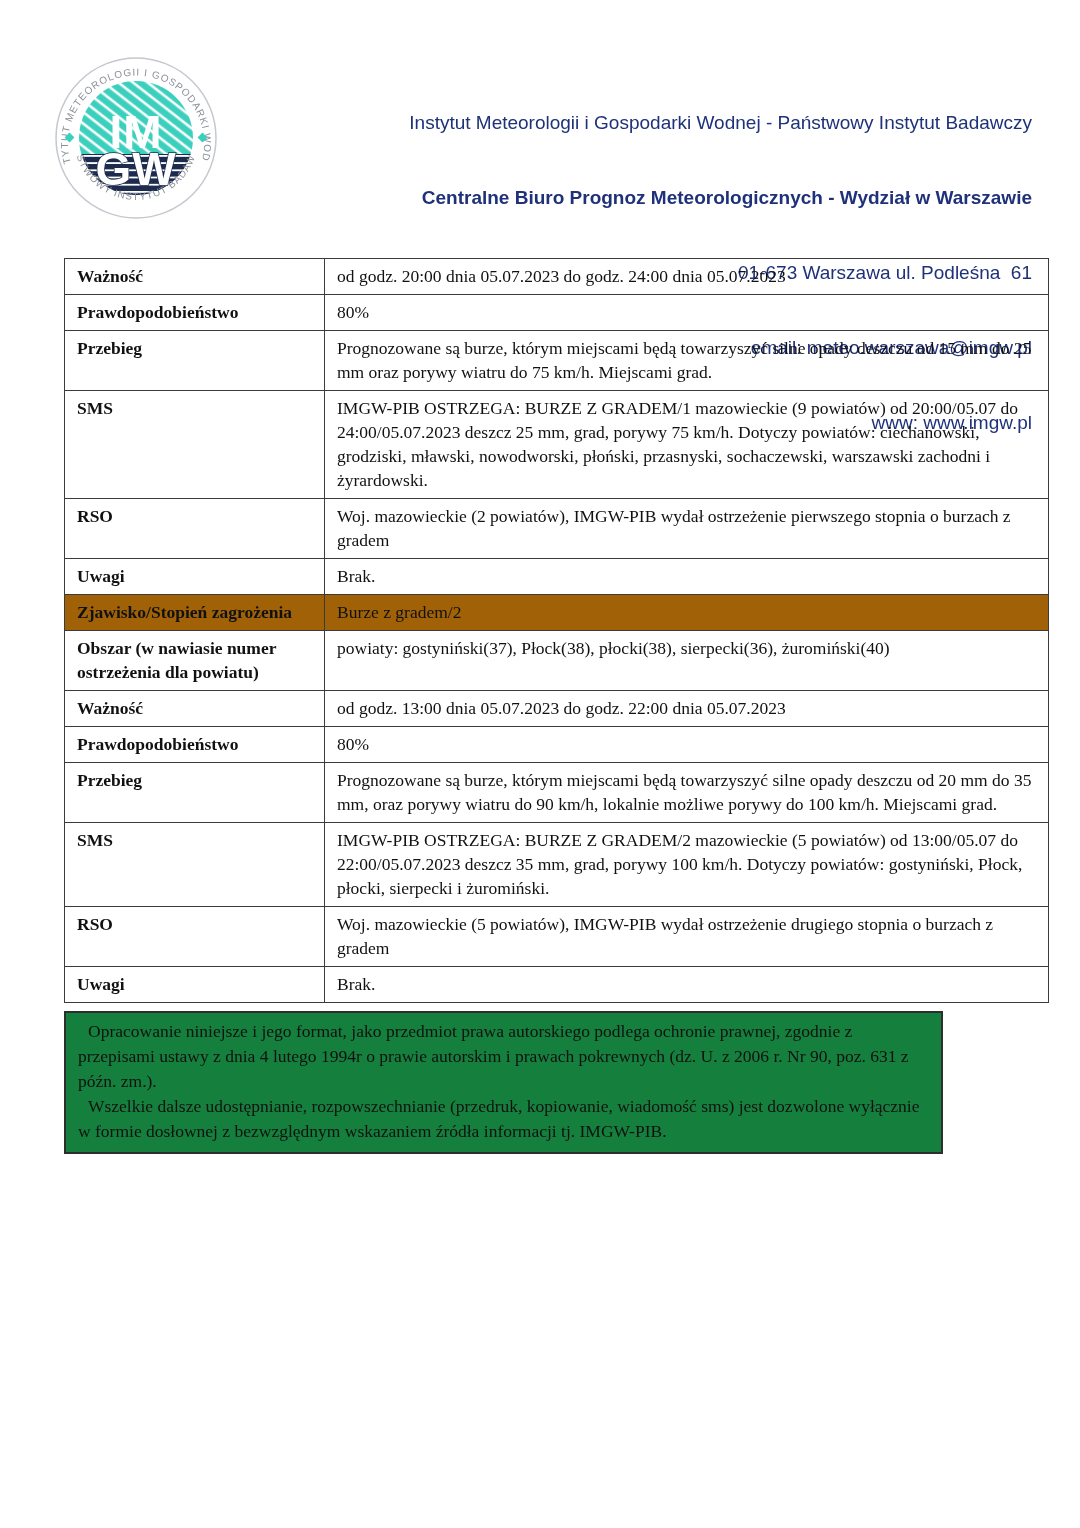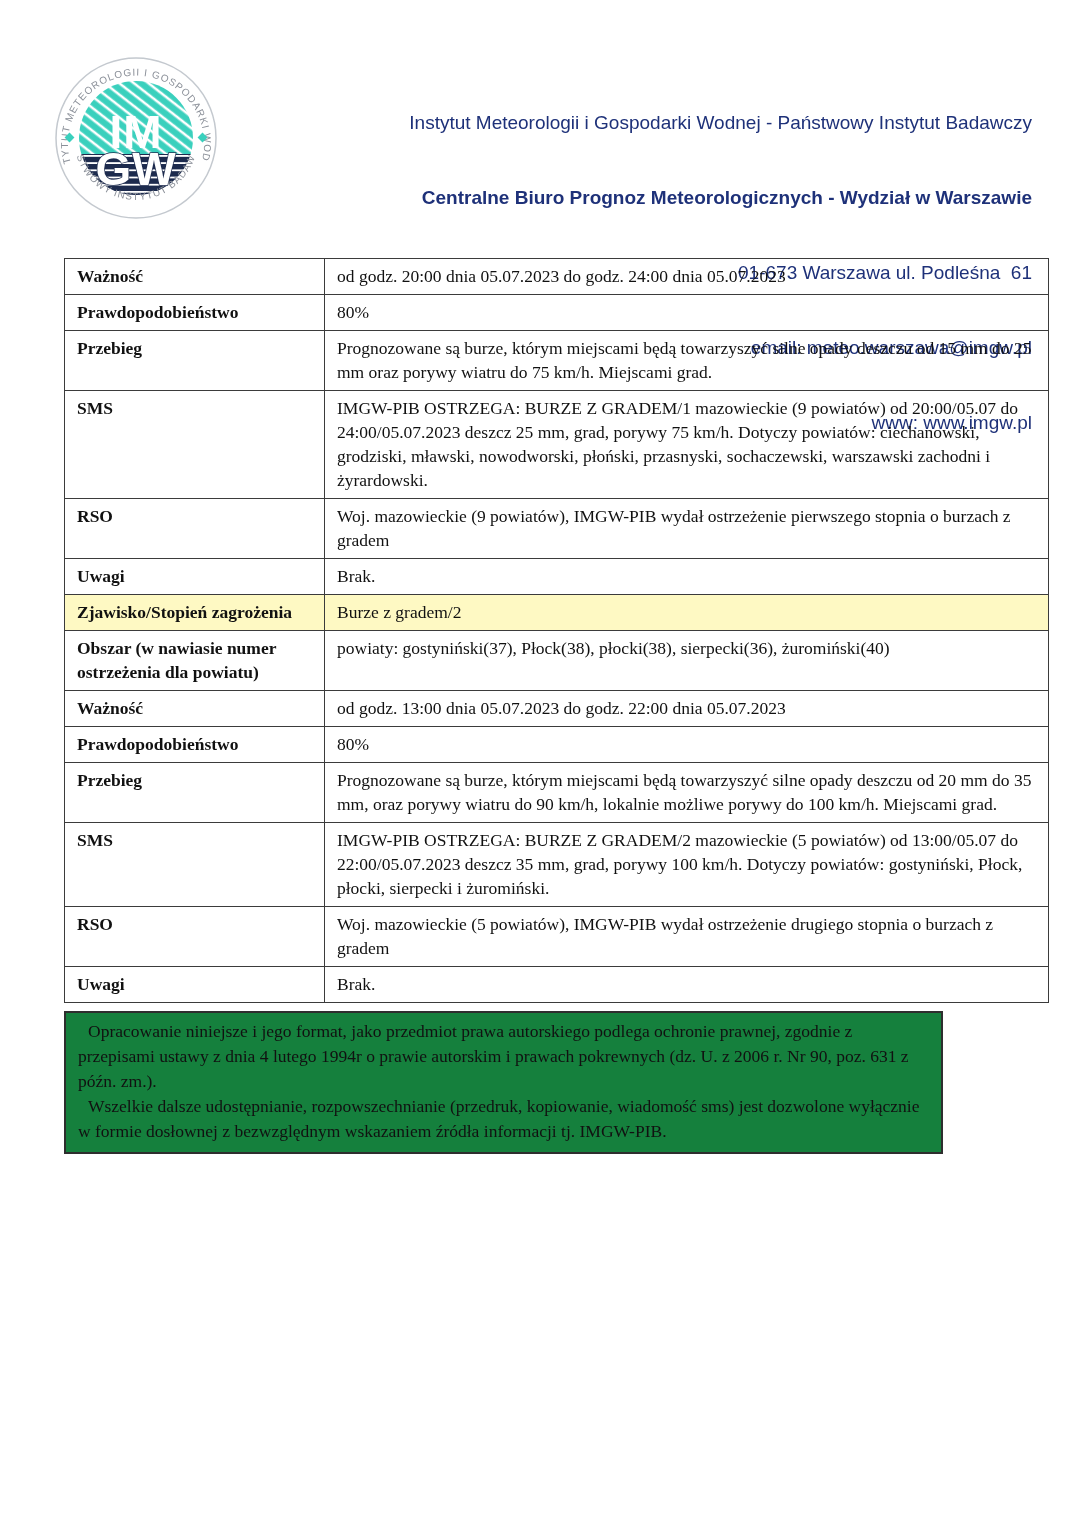--- a/index.html
+++ b/index.html
@@ -52,21 +52,21 @@
   }
   table.doc-table col.c1 { width: 260px; }
   table.doc-table col.c2 { width: 724px; }
   table.doc-table td {
     border: 1px solid #3b3b3b;
     padding: 5px 11px 6px 12px;
     vertical-align: top;
     word-wrap: break-word;
   }
   table.doc-table td.lbl { font-weight: bold; }
-  table.doc-table tr.hl td { background: #fef9c3; }
+  table.doc-table tr.hl td { background: #a16207; }
 
   
   .copyright-box {
     box-sizing: border-box;
     width: 879px;
     margin-top: 8px;
     border: 2px solid #2e2e2e;
     background: #15803d;
     padding: 6px 12px 8px 12px;
     font-size: 17.5px;
@@ -152,21 +152,21 @@
           <tr>
             <td class="lbl">Przebieg</td>
             <td class="val">Prognozowane są burze, którym miejscami będą towarzyszyć  silne opady deszczu od 15 mm do 25 mm oraz porywy wiatru do 75 km/h. Miejscami grad.</td>
           </tr>
           <tr>
             <td class="lbl">SMS</td>
             <td class="val">IMGW-PIB OSTRZEGA: BURZE Z GRADEM/1 mazowieckie (9 powiatów) od 20:00/05.07 do 24:00/05.07.2023 deszcz 25 mm, grad, porywy 75 km/h. Dotyczy powiatów: ciechanowski, grodziski, mławski, nowodworski, płoński, przasnyski, sochaczewski, warszawski zachodni i żyrardowski.</td>
           </tr>
           <tr>
             <td class="lbl">RSO</td>
-            <td class="val">Woj. mazowieckie (9 powiatów), IMGW-PIB wydał ostrzeżenie pierwszego stopnia o burzach z gradem</td>
+            <td class="val">Woj. mazowieckie (2 powiatów), IMGW-PIB wydał ostrzeżenie pierwszego stopnia o burzach z gradem</td>
           </tr>
           <tr>
             <td class="lbl">Uwagi</td>
             <td class="val">Brak.</td>
           </tr>
           <tr class="hl">
             <td class="lbl">Zjawisko/Stopień zagrożenia</td>
             <td class="val">Burze z gradem/2</td>
           </tr>
           <tr>

